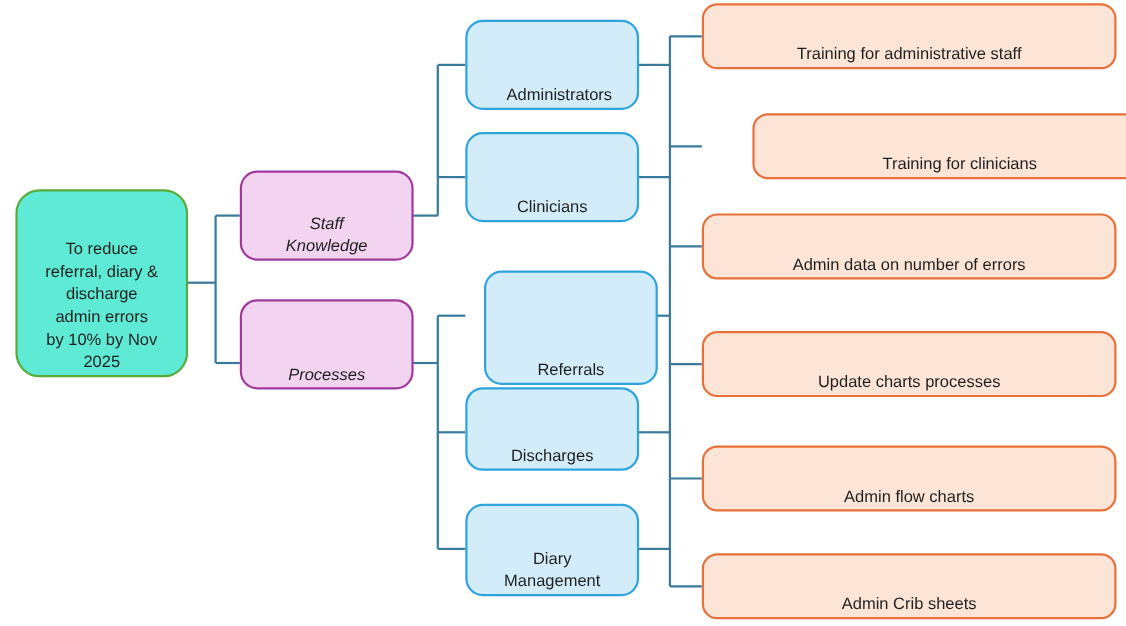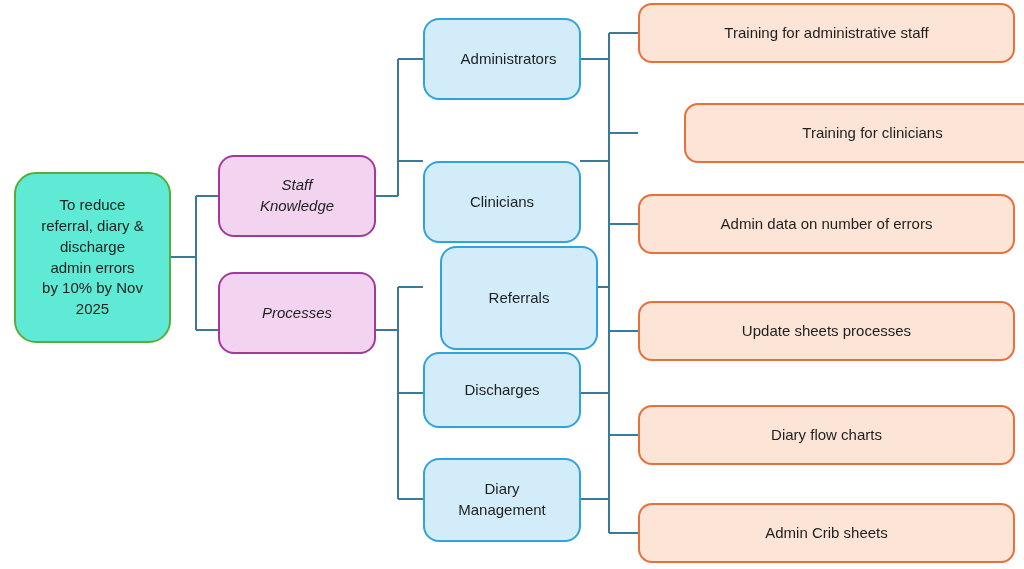--- a/index.html
+++ b/index.html
@@ -14,21 +14,21 @@
   .connectors {
     position: absolute;
     left: 0; top: 0;
     width: 1024px; height: 569px;
     pointer-events: none;
   }
   .node {
     position: absolute;
     box-sizing: border-box;
     display: flex;
-    align-items: center;
+    align-items: flex-end;
     justify-content: center;
     text-align: center;
     color: #1f1f1f;
     font-size: 15px;
     line-height: 1.38;
     border: 2px solid;
   }
   .node .label { display: inline-block; }
   .aim {
     background: #5eead4;
@@ -103,21 +103,21 @@
   <div class="node primary" style="left:218px; top:155px; width:158px; height:82px;">
     <span class="label">Staff Knowledge</span>
   </div>
   <div class="node primary" style="left:218px; top:272px; width:158px; height:82px;">
     <span class="label">Processes</span>
   </div>
 
   <div class="node secondary" style="left:423px; top:18px; width:158px; height:82px;padding-left:13px;">
     <span class="label">Administrators</span>
   </div>
-  <div class="node secondary" style="left:423px; top:120px; width:158px; height:82px;margin-top:41px;">
+  <div class="node secondary" style="left:423px; top:120px; width:158px; height:82px;">
     <span class="label">Clinicians</span>
   </div>
   <div class="node secondary" style="left:440px; top:246px; width:158px; height:104px;">
     <span class="label">Referrals</span>
   </div>
   <div class="node secondary" style="left:423px; top:352px; width:158px; height:76px;">
     <span class="label">Discharges</span>
   </div>
   <div class="node secondary" style="left:423px; top:458px; width:158px; height:84px;">
     <span class="label">Diary Management</span>
@@ -126,22 +126,22 @@
   <div class="node idea" style="left:638px; top:3px; width:377px; height:60px;">
     <span class="label">Training for administrative staff</span>
   </div>
   <div class="node idea" style="left:638px; top:103px; width:377px; height:60px;margin-left:46px;">
     <span class="label">Training for clinicians</span>
   </div>
   <div class="node idea" style="left:638px; top:194px; width:377px; height:60px;">
     <span class="label">Admin data on number of errors</span>
   </div>
   <div class="node idea" style="left:638px; top:301px; width:377px; height:60px;">
-    <span class="label">Update sheets processes</span>
+    <span class="label">Update charts processes</span>
   </div>
   <div class="node idea" style="left:638px; top:405px; width:377px; height:60px;">
-    <span class="label">Diary flow charts</span>
+    <span class="label">Admin flow charts</span>
   </div>
   <div class="node idea" style="left:638px; top:503px; width:377px; height:60px;">
     <span class="label">Admin Crib sheets</span>
   </div>
 
 </div>
 
 </body></html>

